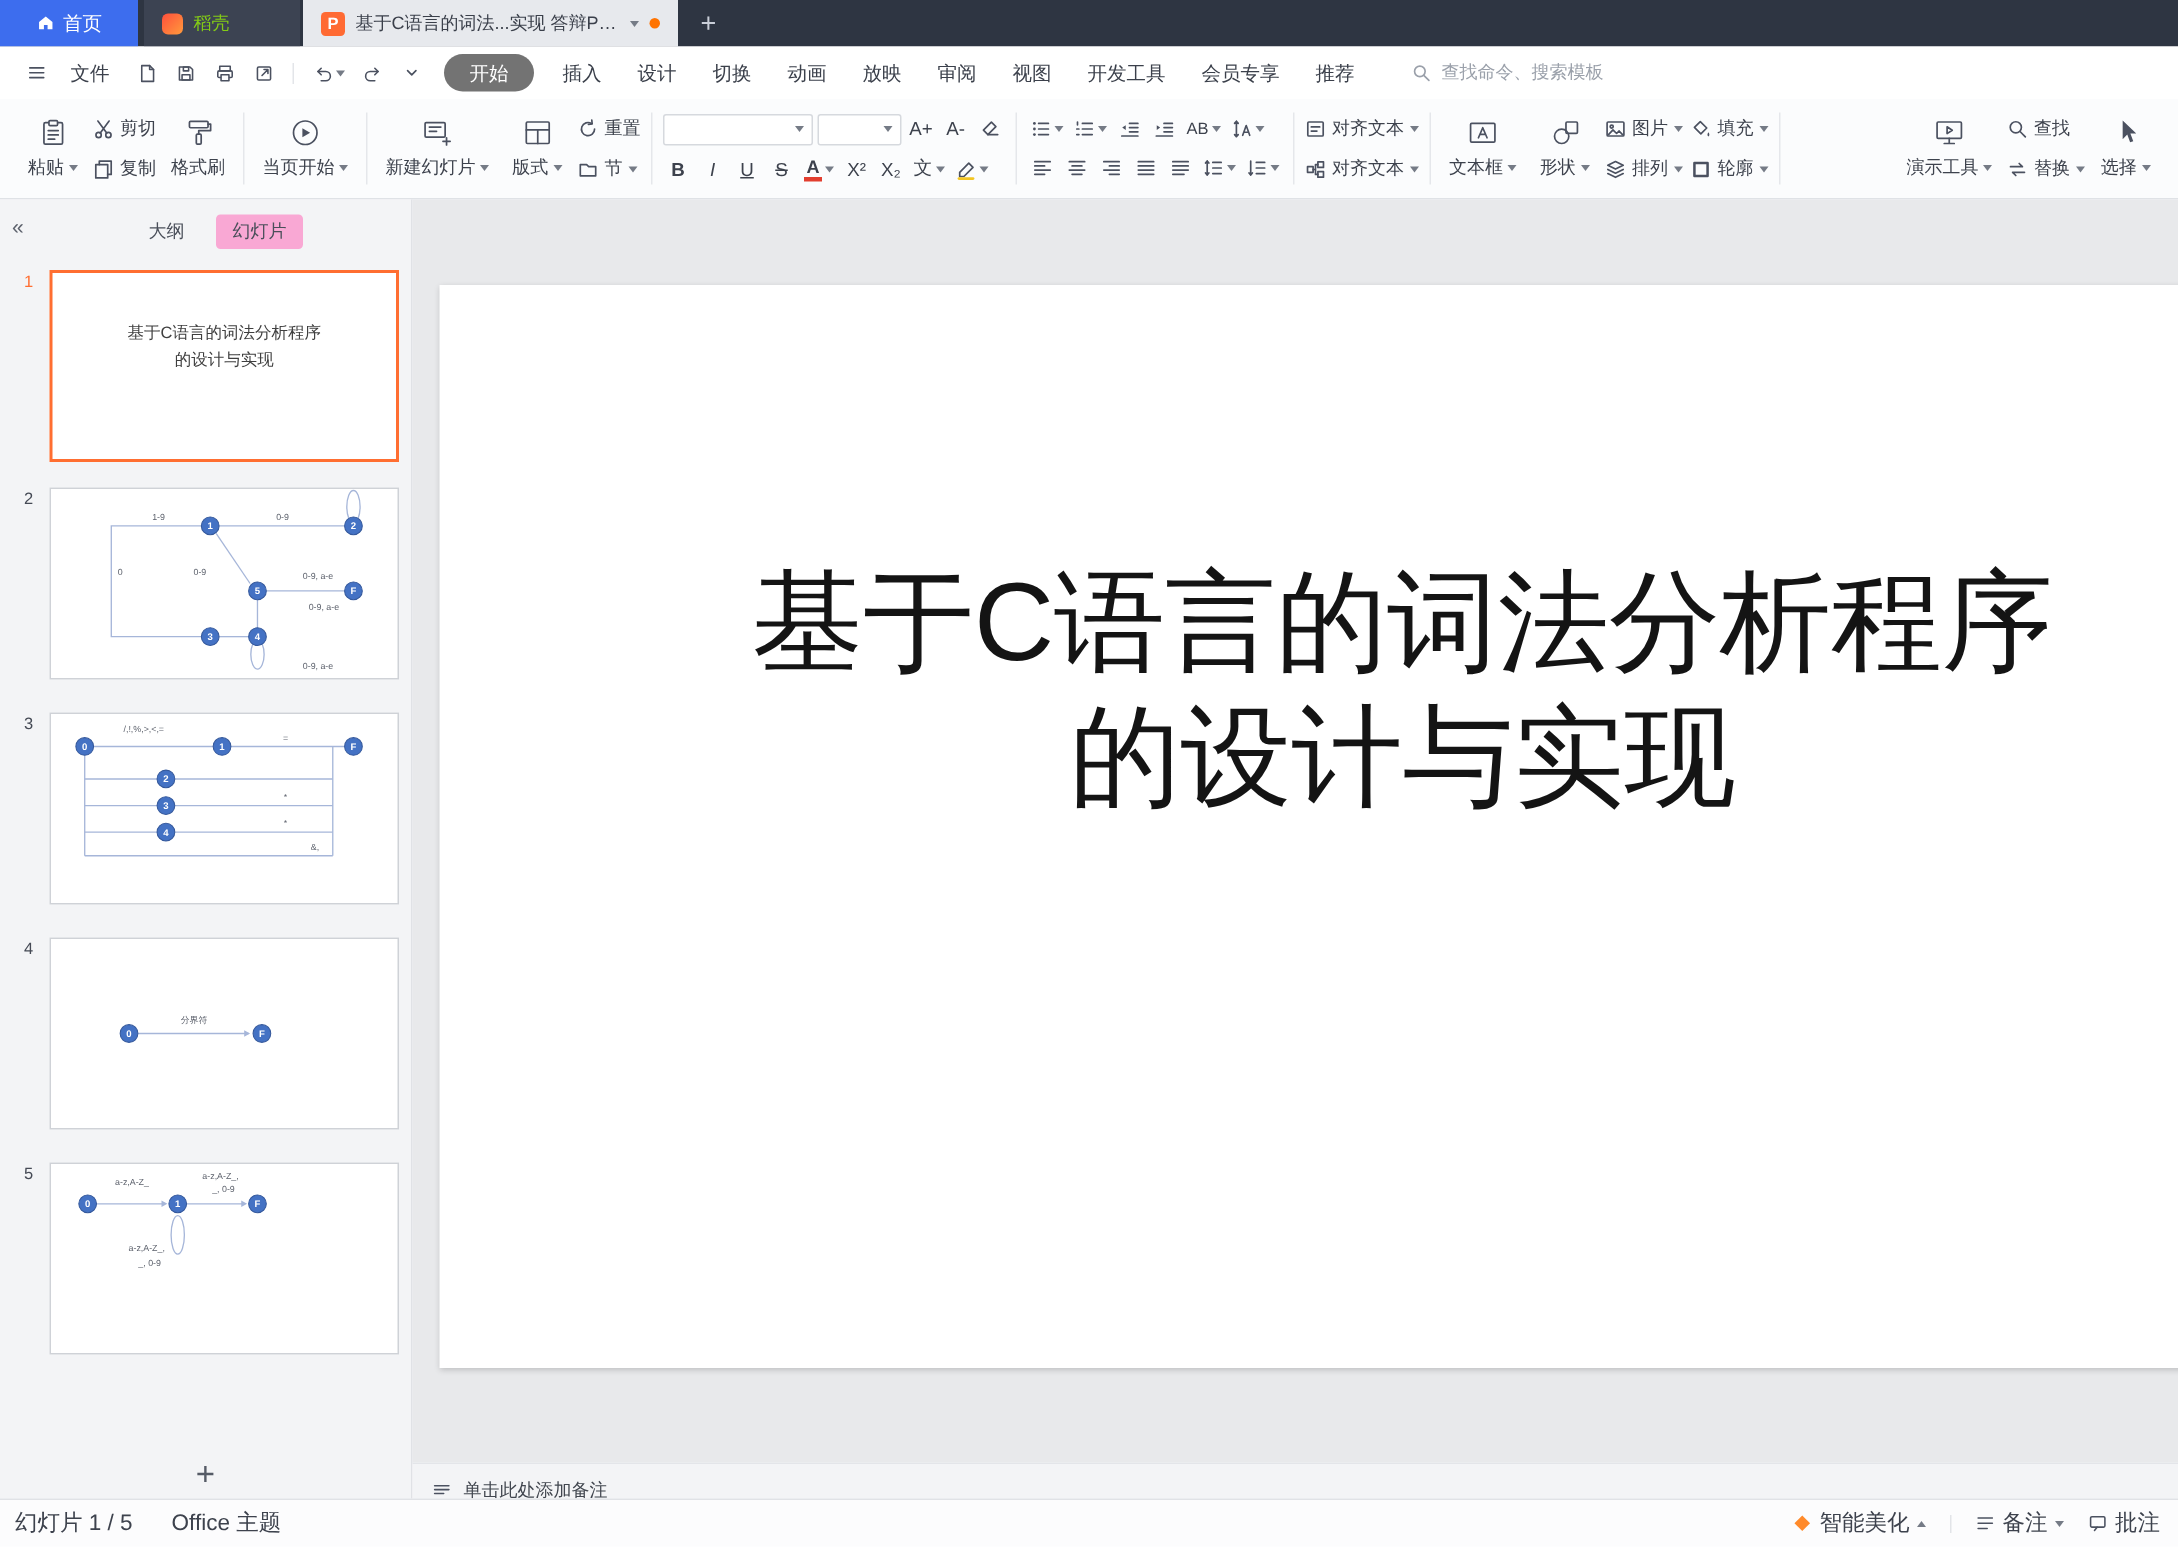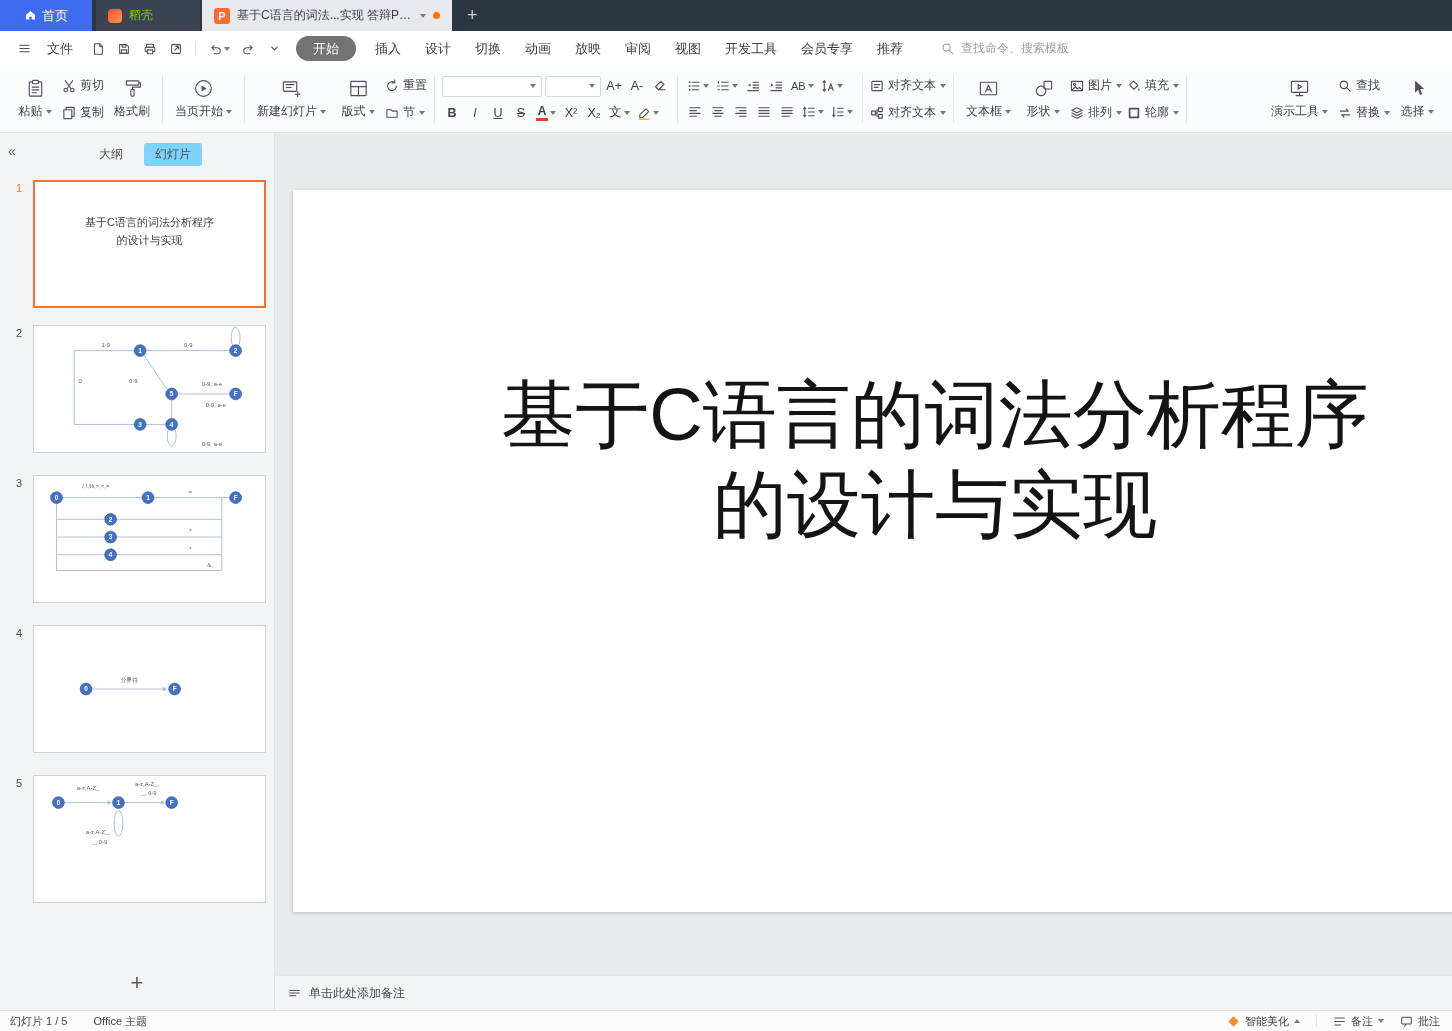--- a/index.html
+++ b/index.html
@@ -66,21 +66,21 @@
   .fcwrap { display:flex; flex-direction:column; align-items:center; gap:1px; }
   .fcA { font-weight:bold; line-height:1; font-size:12px; }
   .fcbar { width:12px; height:3px; background:#e23e2f; }
 
   
   .sidebar { position:absolute; left:0; top:133px; width:275px; bottom:21px; background:#f3f4f6;
              border-right:1px solid #e0e2e6; }
   .collapse { position:absolute; left:8px; top:10px; color:#5d626d; font-size:14px; }
   .stabs { position:absolute; top:10px; left:88px; display:flex; gap:10px; }
   .stab { padding:3px 11px; font-size:12px; color:#4a4f5a; border-radius:3px; }
-  .stab.active { background:#7dd3fc; }
+  .stab.active { background:#f9a8d4; }
   .thumb { position:absolute; left:33px; width:233px; height:128px; background:#fff; border:1px solid #cfd2d7; }
   #thumb1 { top:47px; border:2px solid #ff6e31; }
   #thumb2 { top:192px; } #thumb3 { top:342px; } #thumb4 { top:492px; } #thumb5 { top:642px; }
   .snum { position:absolute; left:16px; font-size:11px; color:#454a55; }
   #num1 { top:49px; color:#ff6e31; } #num2 { top:194px; } #num3 { top:344px; } #num4 { top:494px; } #num5 { top:644px; }
   .t1txt { padding-top:32px; text-align:center; font-size:11px; color:#3f3f3f; line-height:1.6; }
   .addslide { position:absolute; bottom:14px; left:0; right:0; text-align:center; font-size:22px; color:#555b66; }
   .tsvg { width:100%; height:100%; display:block; }
   .tsvg .e { fill:none; stroke:#a6b6d9; stroke-width:0.9; }
   .tsvg .n { fill:#4472c4; stroke:#35599c; stroke-width:0.7; }
@@ -96,22 +96,22 @@
                  line-height:90px; color:#141414; }
   .subtitle-box { position:absolute; left:160px; top:378px; width:964px; height:174px;
                   border:1px dashed #c3c6ca; text-align:center; padding-top:9px; font-size:24px; color:#26292e; }
 
   
   .notesbar { position:absolute; left:275px; right:0; top:975px; height:35px; background:#f3f4f6;
               border-top:1px solid #e3e5e9; display:flex; align-items:center; gap:8px; padding:0 13px;
               color:#41464f; font-size:12px; }
 
   
-  .statusbar { position:absolute; left:0; bottom:0; width:100%; height:21px; background:#fcfcfd;
-               border-top:1px solid #e0e2e6; display:flex; align-items:center; font-size:11px;
+  .statusbar { position:absolute; left:0; bottom:0; width:100%; height:32px; background:#fcfcfd;
+               border-top:1px solid #e0e2e6; display:flex; align-items:center; font-size:15px;
                color:#3d424d; padding:0 10px; gap:26px; }
   .sb-right { margin-left:auto; display:flex; align-items:center; gap:16px; padding-right:2px; }
   .sb-item { display:flex; align-items:center; gap:5px; }
   .sb-sep { width:1px; height:12px; background:#e2e4e8; }
 </style>
 </head>
 <body>
 
 <div class="titlebar">
   <div class="home-btn">

